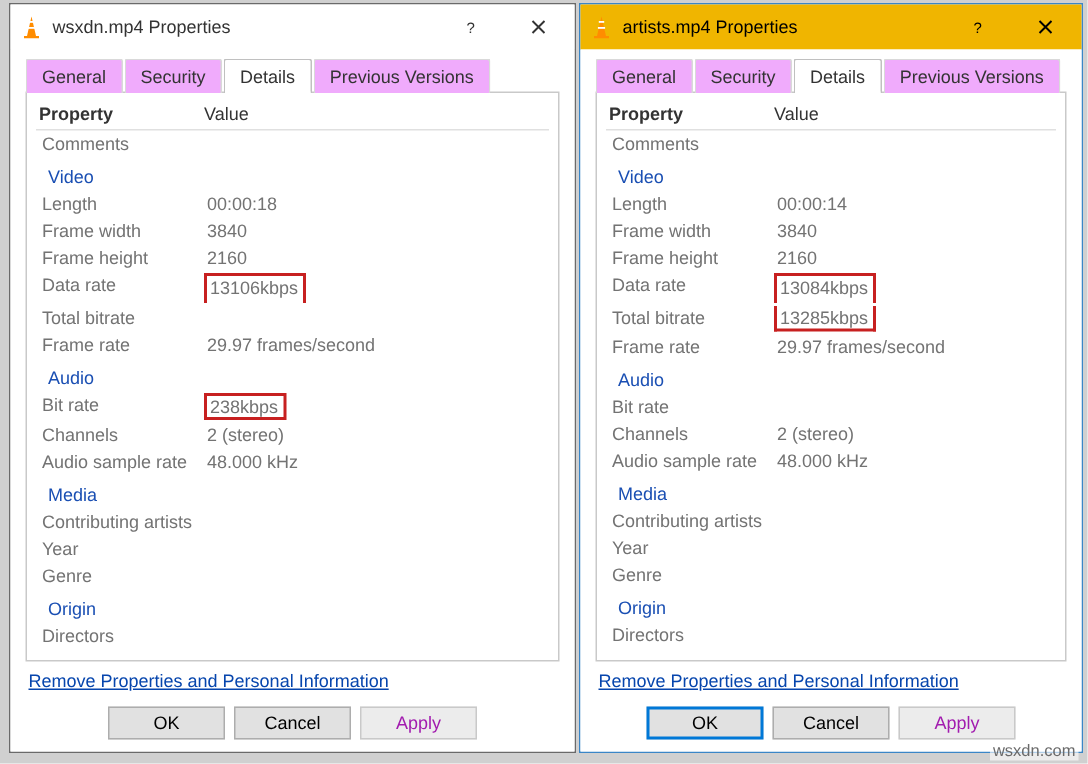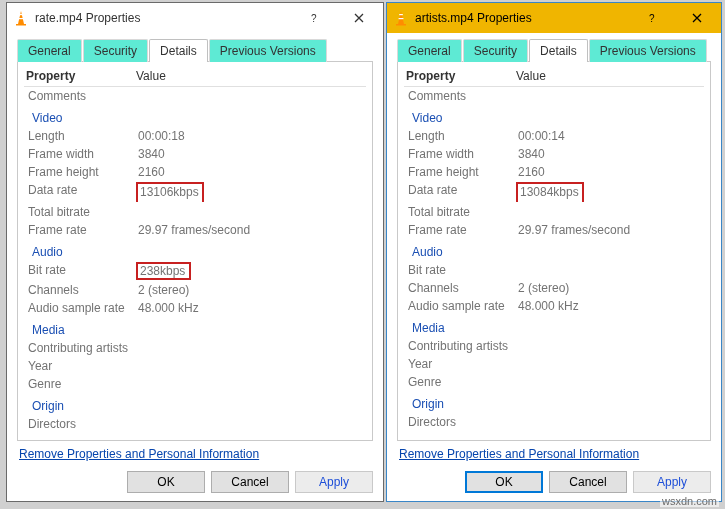--- a/index.html
+++ b/index.html
@@ -58,21 +58,21 @@
     display: flex;
     gap: 1px;
     margin-bottom: -1px;
     position: relative;
     z-index: 2;
   }
   .tab {
     padding: 4px 10px;
     border: 1px solid #d9d9d9;
     border-bottom: none;
-    background: #5eead4;
+    background: #f0abfc;
     color: #333;
     font-size: 12px;
     cursor: pointer;
     border-radius: 2px 2px 0 0;
   }
   .tab.active {
     border-color: #c0c0c0;
     background: #fff;
     position: relative;
   }
@@ -130,42 +130,42 @@
   .link {
     color: #0645ad;
     text-decoration: underline;
     cursor: pointer;
     margin: 6px 2px 2px 2px;
     display: inline-block;
     font-size: 12px;
   }
   .button-row {
     display: flex;
-    justify-content: flex-end;
+    justify-content: center;
     gap: 6px;
     padding: 8px 0 0 0;
   }
   .btn {
     width: 78px;
     height: 22px;
     border: 1px solid #adadad;
     background: #e1e1e1;
     font-size: 12px;
     color: #000;
     text-align: center;
     line-height: 20px;
     cursor: pointer;
   }
   .btn.default {
     border: 2px solid #0078d7;
     background: #e1e1e1;
     line-height: 18px;
   }
   .btn.disabled {
-    color: #1d4ed8;
+    color: #a21caf;
     border-color: #c9c9c9;
     background: #ececec;
     cursor: default;
   }
   .watermark {
     position: absolute;
     right: 6px; bottom: 2px;
     font-size: 11px;
     color: #6a6a6a;
     background: rgba(255,255,255,0.6);
@@ -178,21 +178,21 @@
 <div class="window" style="left:6px; top:2px; width:378px; height:500px;">
   <div class="titlebar">
     <span class="icon">
       <svg viewBox="0 0 16 16">
           <polygon points="8,1 11,14 5,14" fill="#ff8c00"></polygon>
           <rect x="3" y="14" width="10" height="1.5" fill="#ff8c00"></rect>
           <rect x="6.2" y="4" width="3.6" height="1.2" fill="#fff"></rect>
           <rect x="5.6" y="8" width="4.8" height="1.2" fill="#fff"></rect>
         </svg>
     </span>
-    <span class="title">rate.mp4 Properties</span>
+    <span class="title">wsxdn.mp4 Properties</span>
     <div class="winbtns">
       <div class="winbtn">
           <svg viewBox="0 0 10 10">
             <text x="1" y="9" font-size="10" fill="#333">?</text>
           </svg>
         </div>
       <div class="winbtn close">
           <svg viewBox="0 0 10 10">
             <path d="M1 1 L9 9 M9 1 L1 9" stroke="#333" stroke-width="1.3"></path>
           </svg>
@@ -339,20 +339,23 @@
             <div class="c2">2160</div>
           </div>
         <div class="row">
             <div class="c1">Data rate</div>
             <div class="c2">
               <span class="hlgroup" style="border-bottom:none; padding-bottom:3px;"><span>13084kbps</span></span>
             </div>
           </div>
         <div class="row">
             <div class="c1">Total bitrate</div>
+            <div class="c2">
+              <span class="hlgroup" style="border-top:none; padding-top:1px;"><span>13285kbps</span></span>
+            </div>
           </div>
         <div class="row">
             <div class="c1">Frame rate</div>
             <div class="c2">29.97 frames/second</div>
           </div>
         <div class="section">Audio</div>
         <div class="row">
             <div class="c1">Bit rate</div>
           </div>
         <div class="row">

